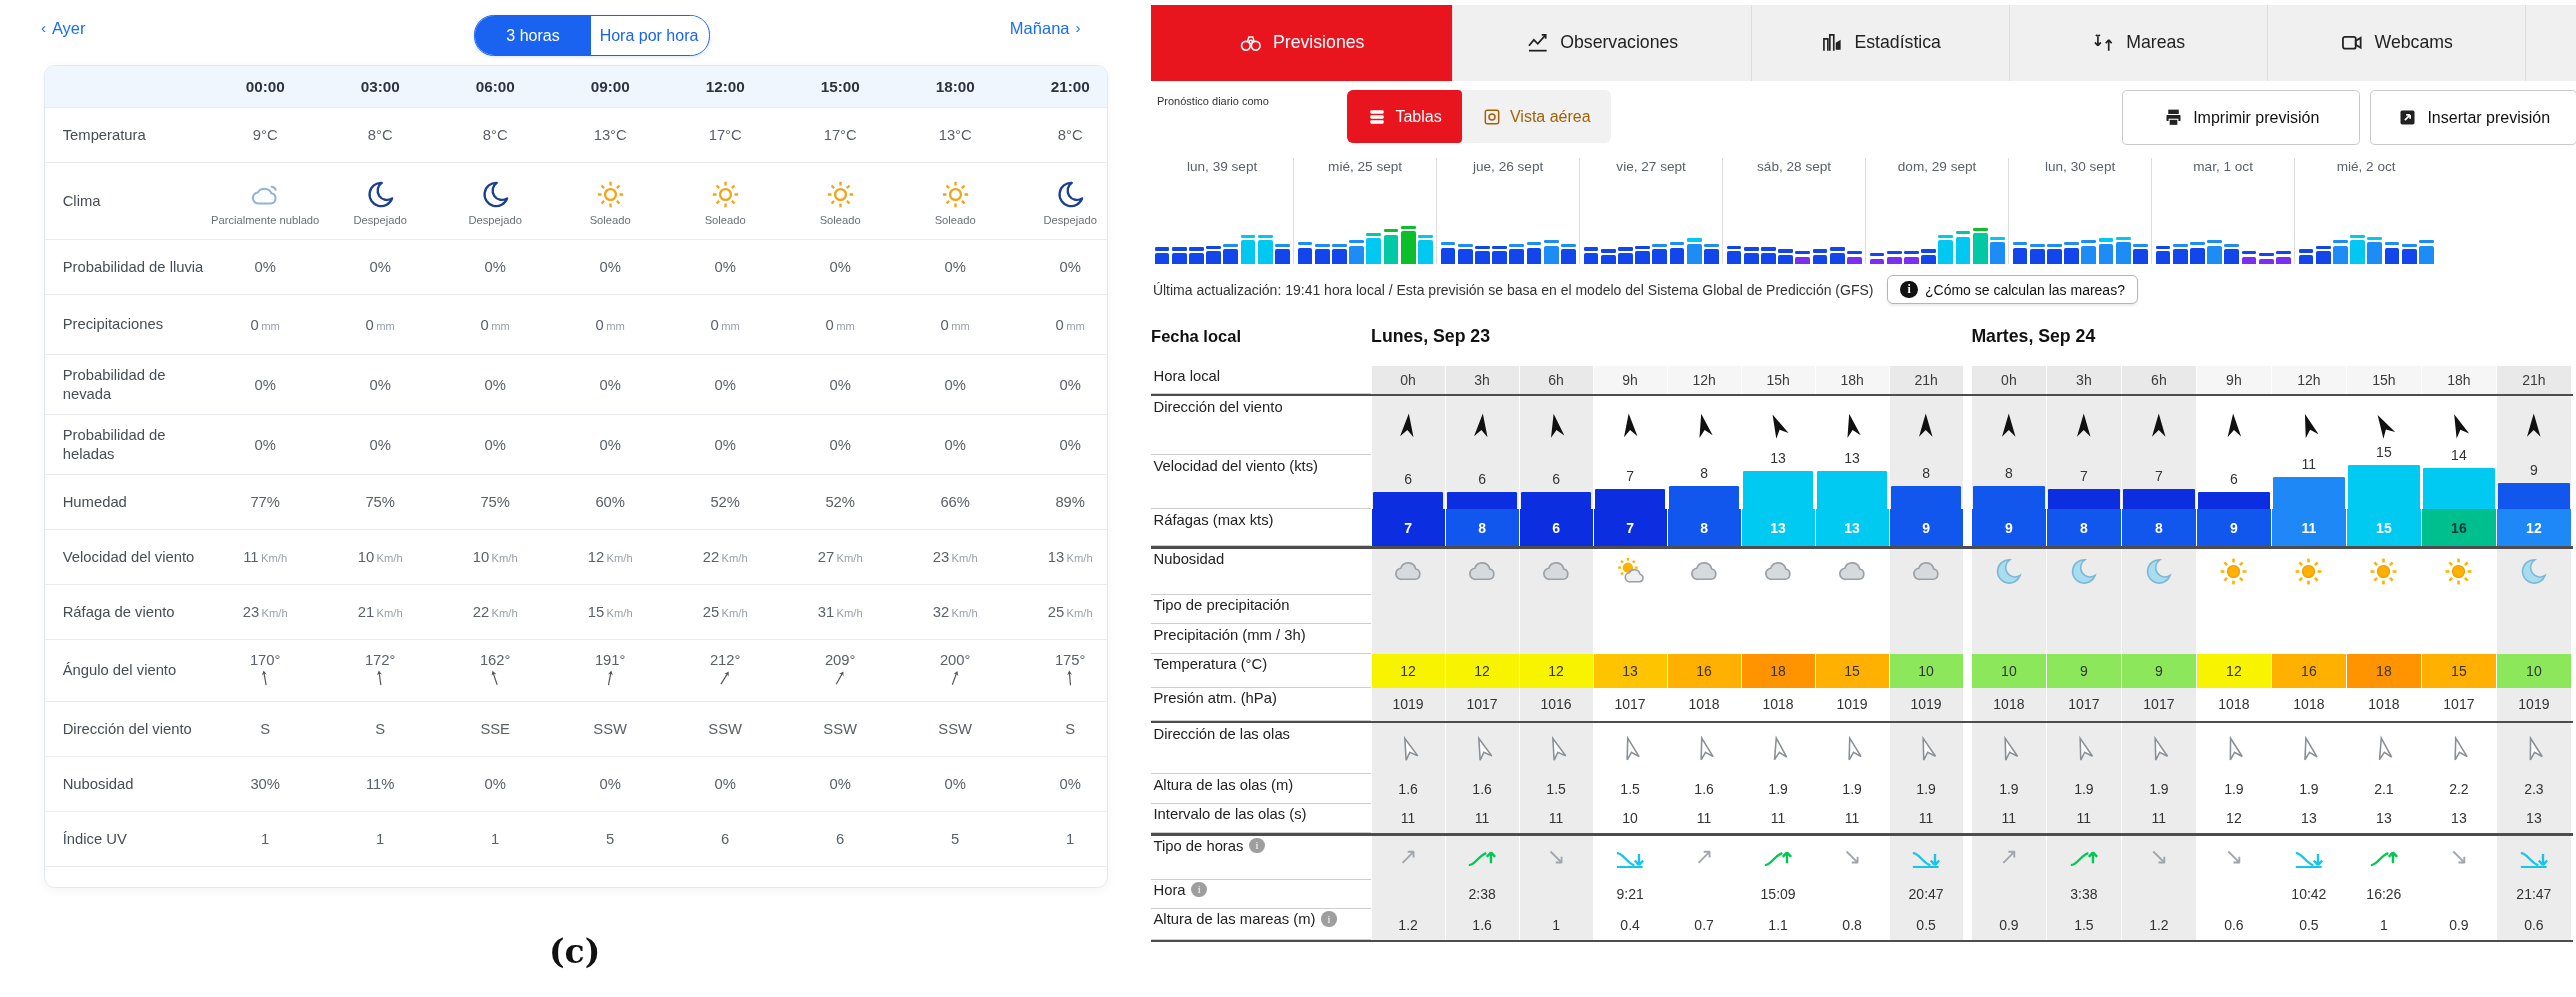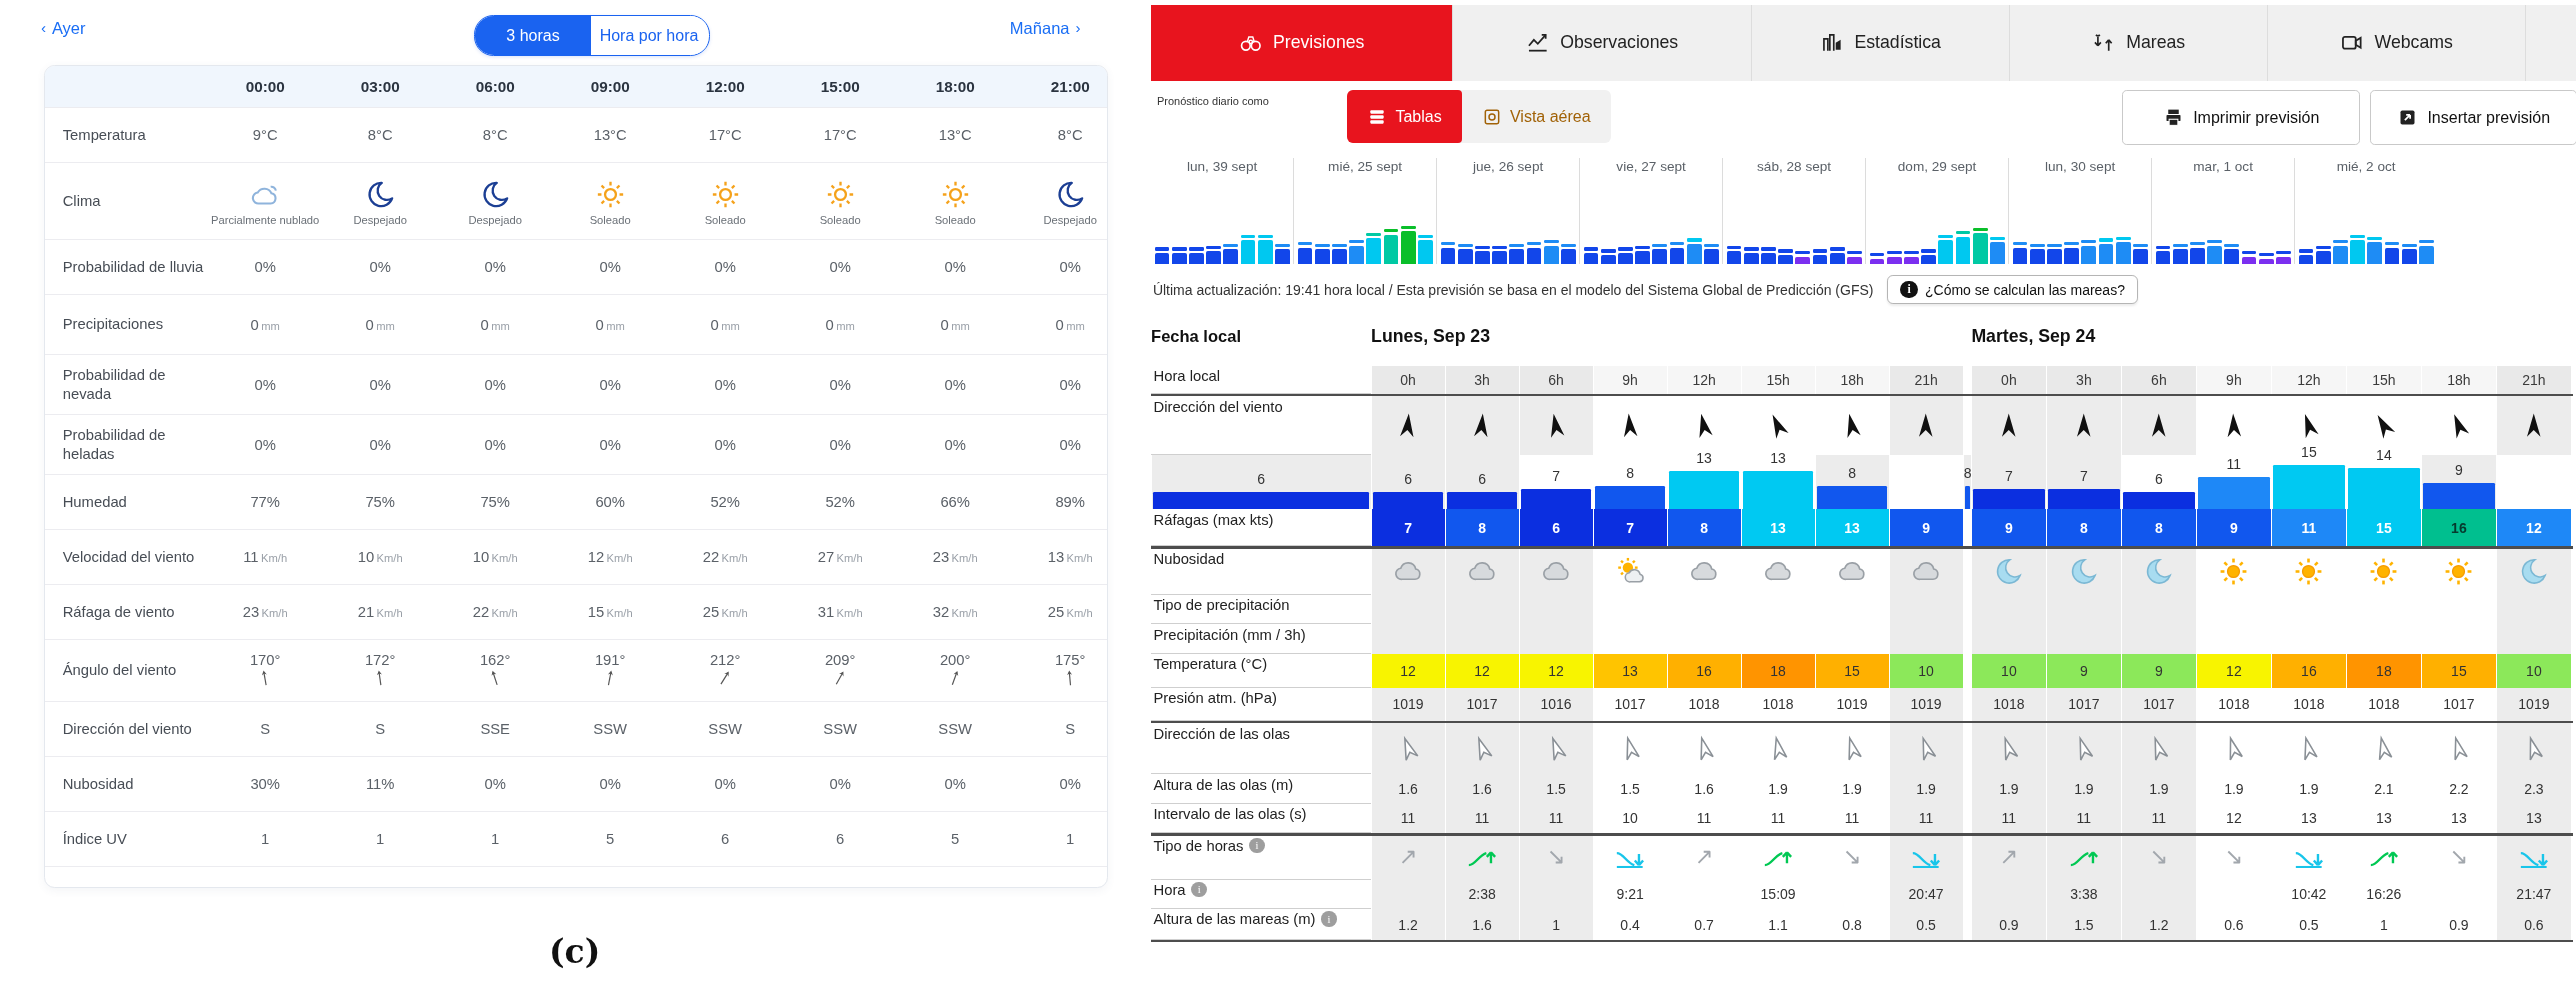--- a/index.html
+++ b/index.html
@@ -931,20 +931,23 @@
           </div>
           <div class="tcell night">
             <span style="display:inline-flex;align-items:center;justify-content:center;">
               <svg width="29.5" height="29.5" viewBox="0 0 24 24" style="display:block;transform:rotate(0deg);">
                 <path d="M12 2 L17.5 21 L12 15.5 L6.5 21 Z" fill="#111"></path>
               </svg>
             </span>
           </div>
         </div>
         <div class="trow" style="height:54px">
+          <div class="tlabel">
+            <span>Velocidad del viento (kts)</span>
+          </div>
           <div class="tcell night">
       <div class="velbar" style="height:17.7px;background:#0b2fe0"></div>
       <div class="velnum" style="bottom:22.4px">6</div>
           </div>
           <div class="tcell night">
       <div class="velbar" style="height:17.7px;background:#0b2fe0"></div>
       <div class="velnum" style="bottom:22.4px">6</div>
           </div>
           <div class="tcell night">
       <div class="velbar" style="height:17.7px;background:#0b2fe0"></div>

